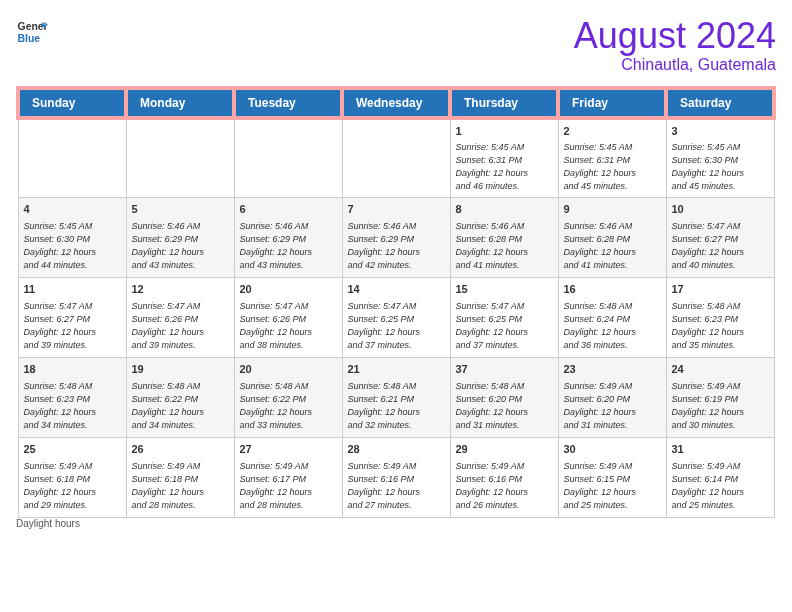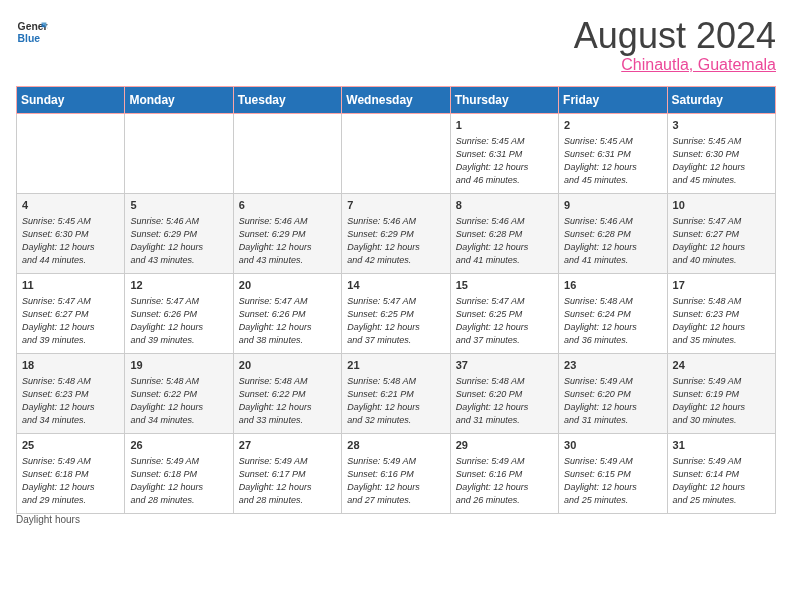--- a/index.html
+++ b/index.html
@@ -24,41 +24,40 @@
     .logo-icon {
       width: 32px;
       height: 32px;
     }
     .title-block {
       text-align: right;
     }
     .month-year {
       font-size: 36px;
       font-weight: normal;
-      color: #404040;
+      color: #6d28d9;
       line-height: 1.1;
     }
     .location {
       font-size: 16px;
-      color: #ec4899;
-      text-decoration: underline;
+      color: #6d28d9;
     }
     .calendar {
       width: 100%;
       border-collapse: collapse;
       font-size: 10px;
     }
     .calendar th {
       background: #2472b8;
       color: #fff;
-      padding: 6px 4px;
+      padding: 6px 12px;
       text-align: left;
       font-size: 12px;
       font-weight: bold;
-      border: 1px solid #fca5a5;
+      border: 4px solid #fca5a5;
     }
     .calendar td {
       border: 1px solid #ccc;
       padding: 4px 5px;
       vertical-align: top;
       width: calc(100% / 7);
       height: 80px;
       background: #fff;
       font-size: 9.5px;
       color: #333;

